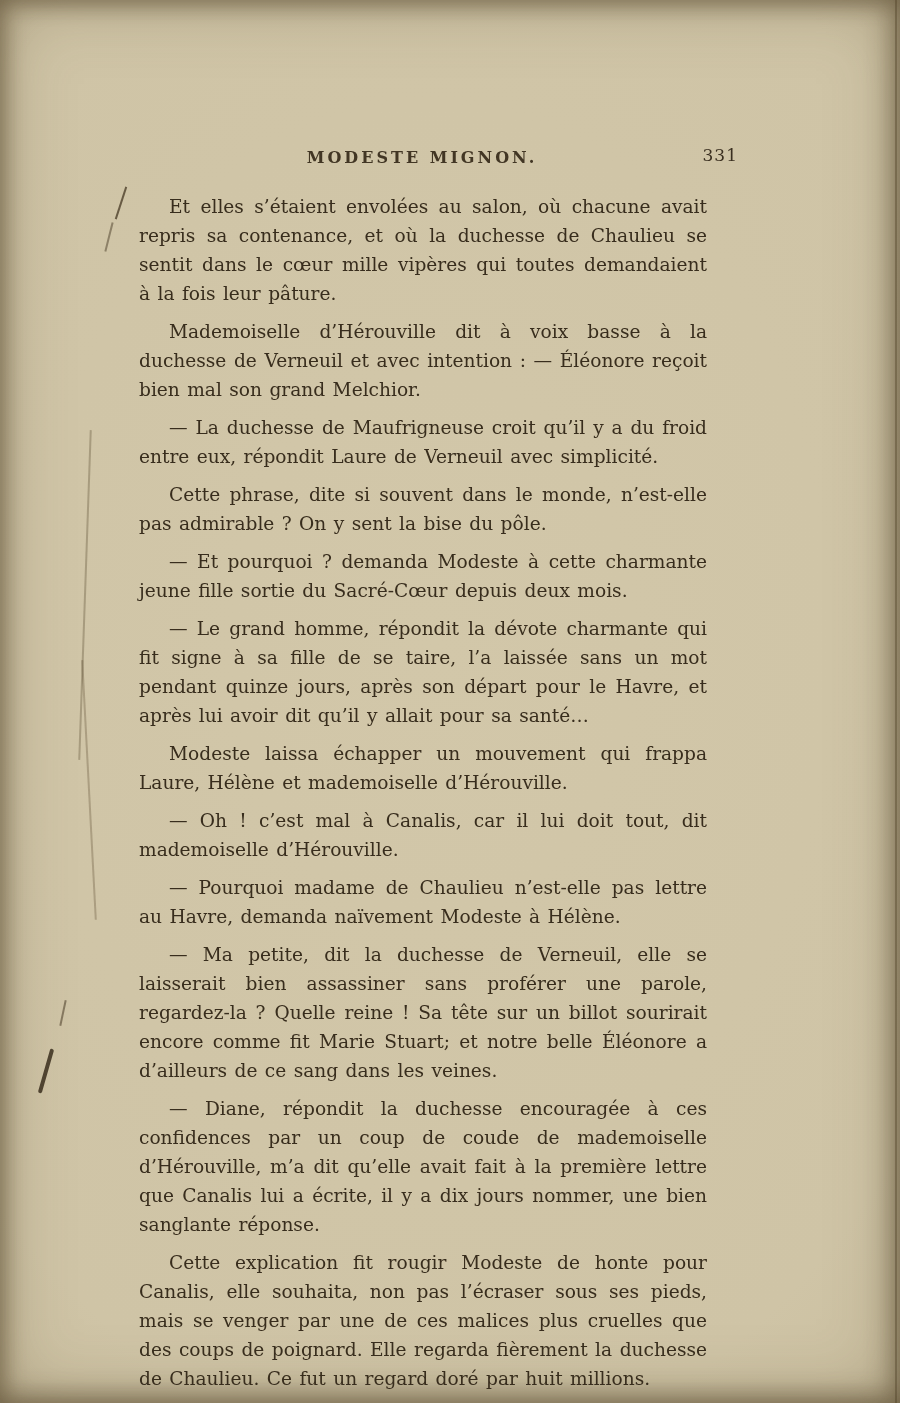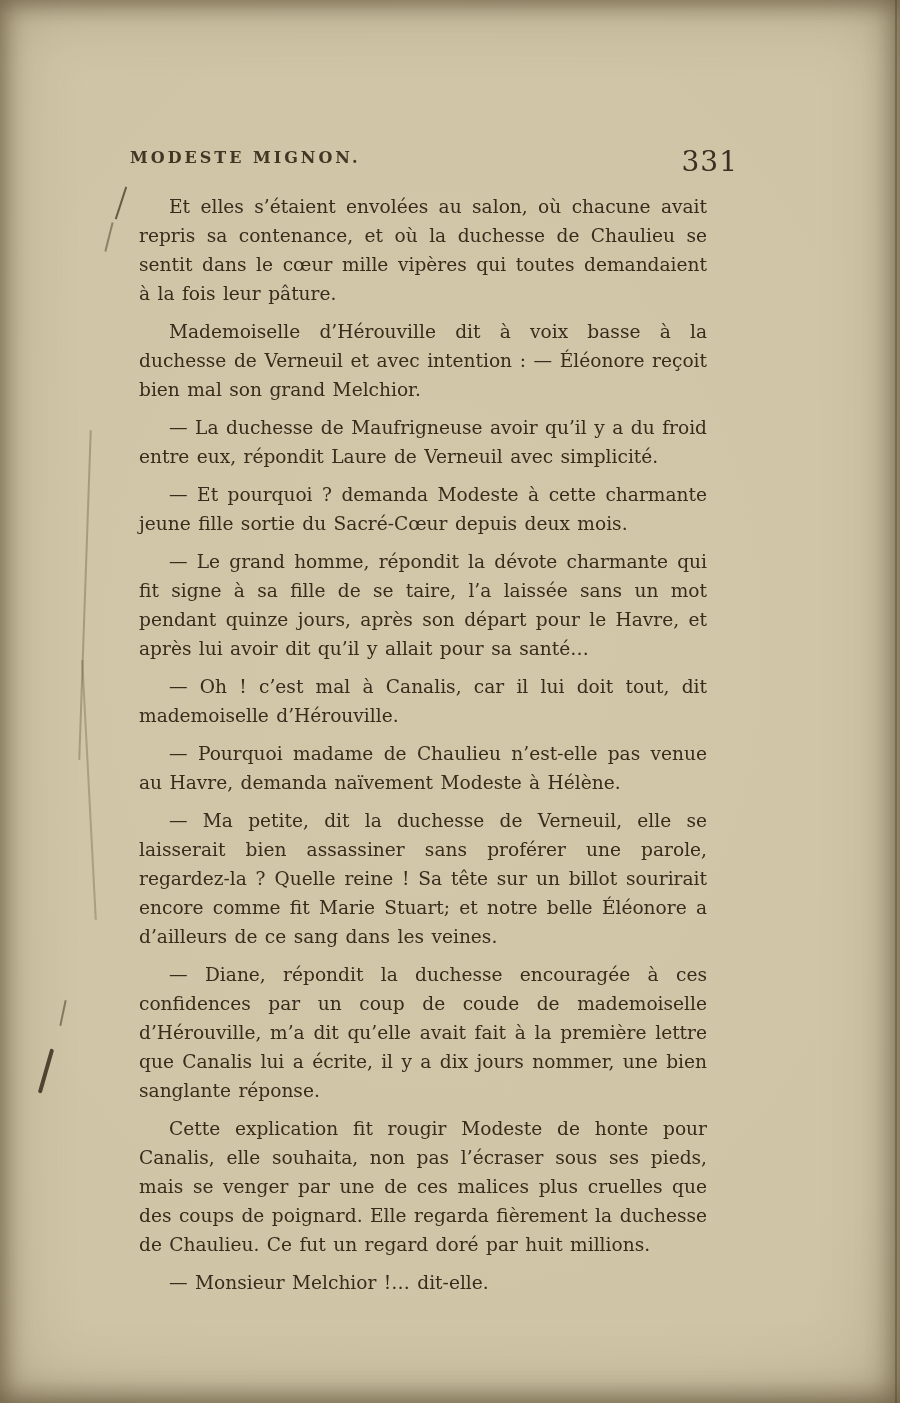--- a/index.html
+++ b/index.html
@@ -50,30 +50,31 @@
     top: 148px;
     left: 130px;
     width: 584px;
     height: 30px;
     color: #3a2f20;
   }
   .running-title {
     position: absolute;
     left: 0;
     right: 0;
+    text-align: center;
     font-size: 16px;
     letter-spacing: 3px;
     font-weight: bold;
     color: #423624;
   }
   .page-number {
     position: absolute;
     right: -24px;
     top: -3px;
-    font-size: 28px;
+    font-size: 17px;
     letter-spacing: 1px;
     color: #3a2f20;
   }
 
   .text-block {
     position: absolute;
     top: 183px;
     left: 130px;
     width: 586px;
     color: #382d1d;
@@ -137,25 +138,27 @@
 <div class="scan">
 
   <div class="page-header">
     <span class="running-title">MODESTE MIGNON.</span>
     <span class="page-number">331</span>
   </div>
 
   <div class="text-block">
     <p>Et elles s’étaient envolées au salon, où chacune avait repris sa contenance, et où la duchesse de Chaulieu se sentit dans le cœur mille vipères qui toutes demandaient à la fois leur pâture.</p>
     <p>Mademoiselle d’Hérouville dit à voix basse à la duchesse de Verneuil et avec intention : — Éléonore reçoit bien mal son grand Melchior.</p>
-    <p>— La duchesse de Maufrigneuse avoir qu’il y a du froid entre eux, répondit Laure de Verneuil avec simplicité.</p>
+    <p>— La duchesse de Maufrigneuse croit qu’il y a du froid entre eux, répondit Laure de Verneuil avec simplicité.</p>
+    <p>Cette phrase, dite si souvent dans le monde, n’est-elle pas admirable ? On y sent la bise du pôle.</p>
     <p>— Et pourquoi ? demanda Modeste à cette charmante jeune fille sortie du Sacré-Cœur depuis deux mois.</p>
     <p>— Le grand homme, répondit la dévote charmante qui fit signe à sa fille de se taire, l’a laissée sans un mot pendant quinze jours, après son départ pour le Havre, et après lui avoir dit qu’il y allait pour sa santé…</p>
+    <p>Modeste laissa échapper un mouvement qui frappa Laure, Hélène et mademoiselle d’Hérouville.</p>
     <p>— Oh ! c’est mal à Canalis, car il lui doit tout, dit mademoiselle d’Hérouville.</p>
-    <p>— Pourquoi madame de Chaulieu n’est-elle pas venue au Havre, demanda naïvement Modeste à Hélène.</p>
+    <p>— Pourquoi madame de Chaulieu n’est-elle pas lettre au Havre, demanda naïvement Modeste à Hélène.</p>
     <p>— Ma petite, dit la duchesse de Verneuil, elle se laisserait bien assassiner sans proférer une parole, regardez-la ? Quelle reine ! Sa tête sur un billot sourirait encore comme fit Marie Stuart; et notre belle Éléonore a d’ailleurs de ce sang dans les veines.</p>
     <p>— Diane, répondit la duchesse encouragée à ces confidences par un coup de coude de mademoiselle d’Hérouville, m’a dit qu’elle avait fait à la première lettre que Canalis lui a écrite, il y a dix jours nommer, une bien sanglante réponse.</p>
     <p>Cette explication fit rougir Modeste de honte pour Canalis, elle souhaita, non pas l’écraser sous ses pieds, mais se venger par une de ces malices plus cruelles que des coups de poignard. Elle regarda fièrement la duchesse de Chaulieu. Ce fut un regard doré par huit millions.</p>
     <p>— Monsieur Melchior !… dit-elle.</p>
   </div>
 
   <div class="mark mark-slash-top"></div>
   <div class="mark mark-slash-top2"></div>
   <div class="mark mark-line-mid"></div>
   <div class="mark mark-line-mid2"></div>

